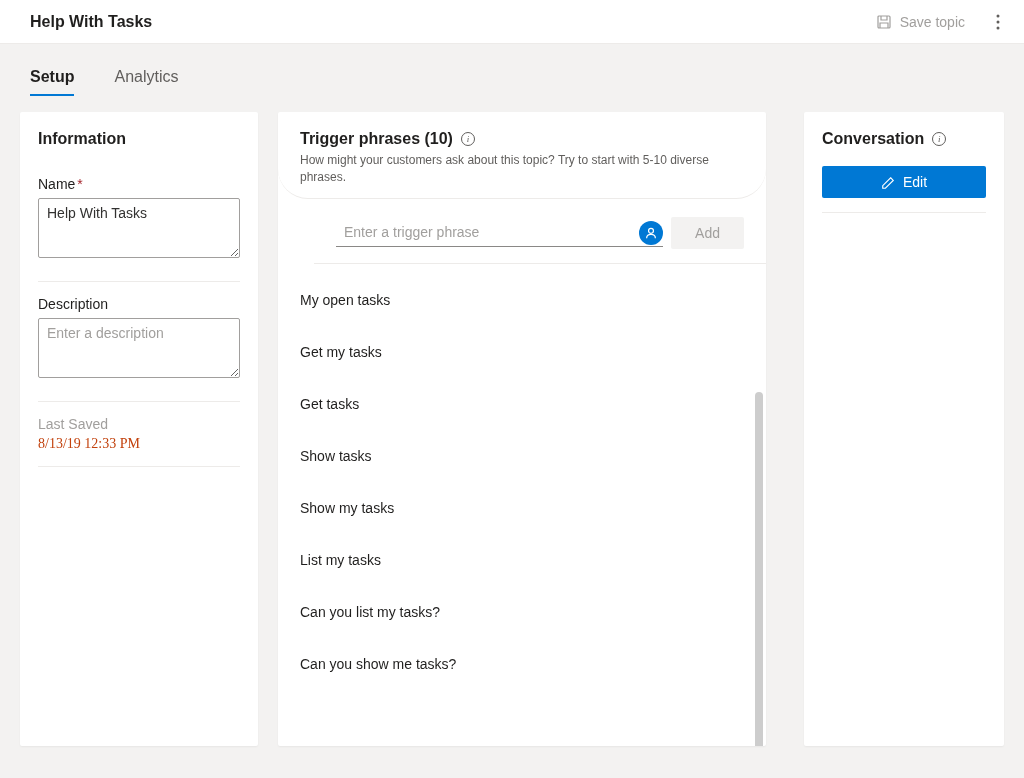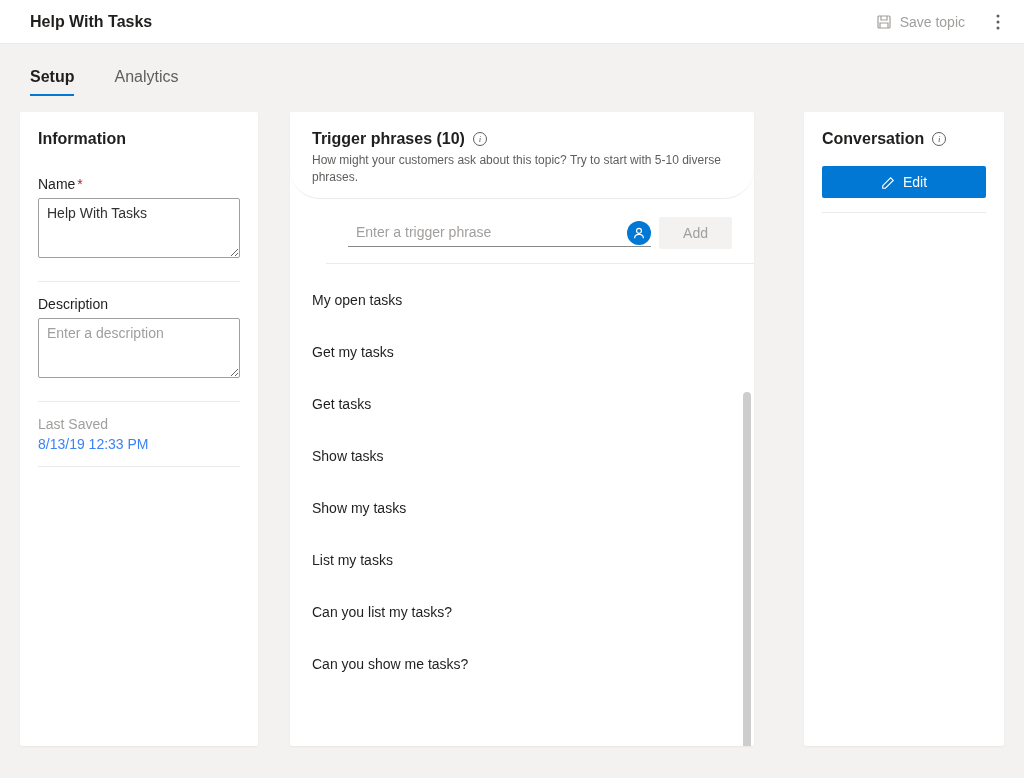--- a/index.html
+++ b/index.html
@@ -75,21 +75,21 @@
     }
     .tab.active {
       font-weight: 600;
       color: #201f1e;
       border-bottom: 2px solid #0078d4;
     }
     
     
     .panels {
       display: flex;
-      gap: 32px;
+      gap: 20px;
       height: calc(100% - 80px);
     }
     .panel {
       background: #ffffff;
       border-radius: 2px;
       box-shadow: 0 1px 2px rgba(0,0,0,0.05);
       padding: 18px;
       overflow: hidden;
     }
     .panel.info-panel {
@@ -150,21 +150,22 @@
       border-top: 1px solid #edebe9;
       margin: 20px 0 14px 0;
     }
     .last-saved-label {
       font-size: 14px;
       color: #a19f9d;
       margin-bottom: 4px;
     }
     .last-saved-value {
       font-size: 14px;
-      color: #3b82f6;
+      color: #c2410c;
+      font-family: Liberation Serif, serif;
     }
     .divider-bottom {
       border: none;
       border-top: 1px solid #edebe9;
       margin-top: 14px;
     }
     
     
     .trigger-header {
       padding: 18px 22px 12px 22px;

